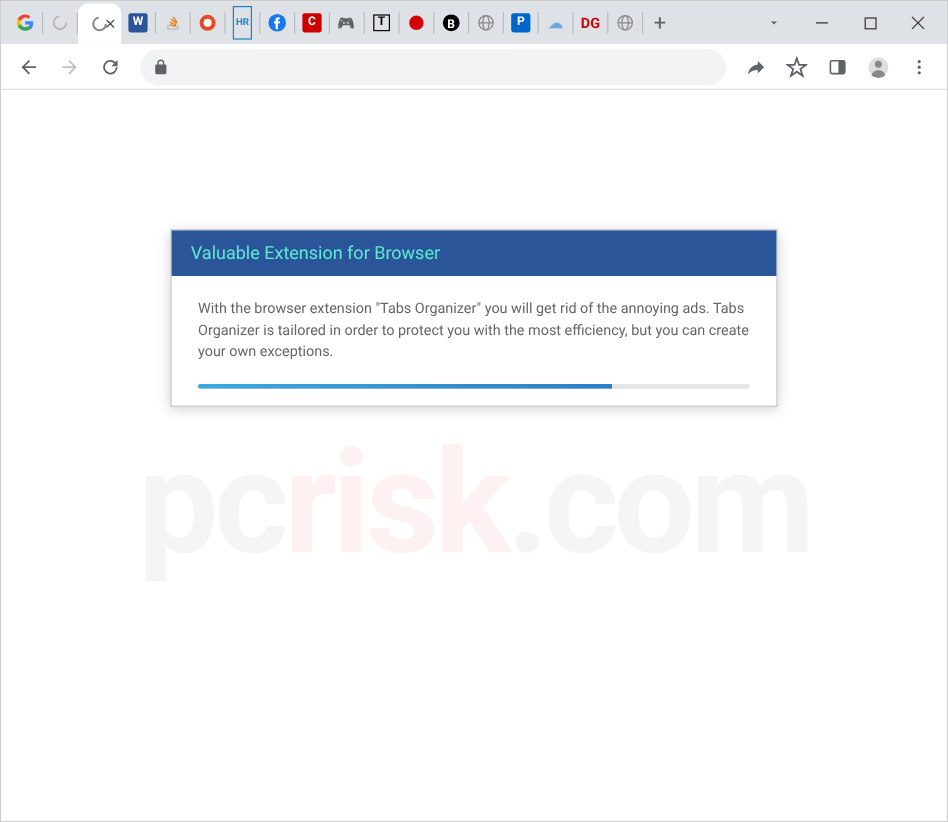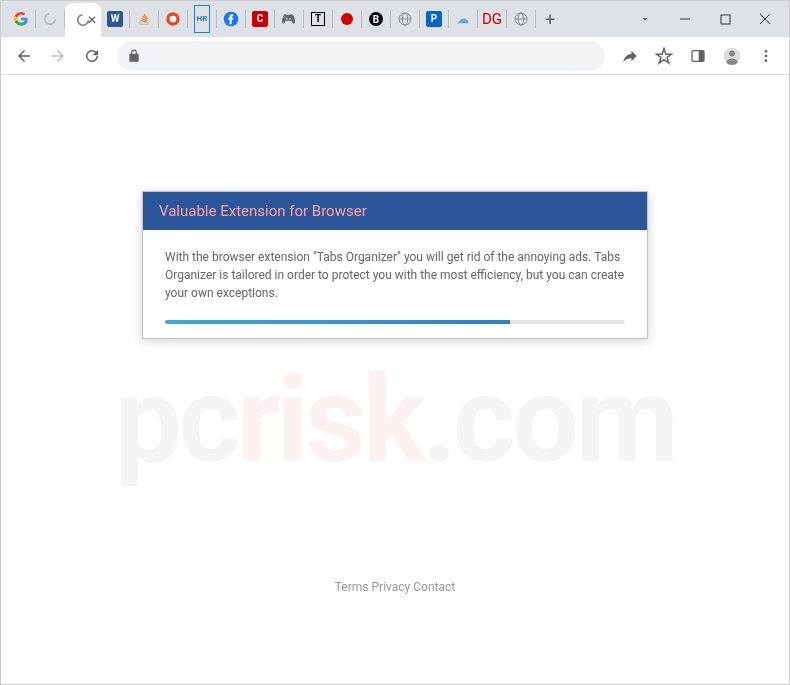--- a/index.html
+++ b/index.html
@@ -128,21 +128,21 @@
       position: relative;
       z-index: 1;
       width: 506px;
       margin-top: 116px;
       background: #fff;
       border: 1px solid #c4c4c4;
       box-shadow: 0 2px 10px rgba(0,0,0,0.18);
     }
     .dialog-header {
       background: #2a5699;
-      color: #fca5a5;
+      color: #5eead4;
       padding: 10px 16px;
       font-size: 15px;
     }
     .dialog-body {
       padding: 18px 22px 14px 22px;
     }
     .dialog-desc {
       color: #666;
       font-size: 12px;
       line-height: 1.5;
@@ -306,21 +306,21 @@
       <div class="tab-sep"></div>
     <div class="tab">
         <span class="favicon" style="background:#0066cc;color:#fff;font-size:10px;width:16px;height:16px;line-height:16px;text-align:center;font-weight:bold;border-radius:2px">P</span>
       </div>
       <div class="tab-sep"></div>
     <div class="tab">
         <span class="favicon" style="color:#6aa9e0">☁</span>
       </div>
       <div class="tab-sep"></div>
     <div class="tab">
-        <span class="favicon" style="color:#cc0000;font-size:15px;font-weight:normal">DG</span>
+        <span class="favicon" style="color:#cc0000;font-size:12px;font-weight:bold">DG</span>
       </div>
       <div class="tab-sep"></div>
     <div class="tab">
         <span class="favicon">
           <svg width="16" height="16" viewBox="0 0 24 24">
             <circle cx="12" cy="12" r="9" fill="none" stroke="#888" stroke-width="1.5"></circle>
             <ellipse cx="12" cy="12" rx="4" ry="9" fill="none" stroke="#888" stroke-width="1.5"></ellipse>
             <line x1="3" y1="12" x2="21" y2="12" stroke="#888" stroke-width="1.5"></line>
           </svg>
         </span>
@@ -423,23 +423,16 @@
       <div class="dialog-body">
         <div class="dialog-desc">With the browser extension "Tabs Organizer" you will get rid of the annoying ads. Tabs Organizer is tailored in order to protect you with the most efficiency, but you can create your own exceptions.</div>
         <div class="progress-wrap">
           <div class="progress-bar">
             <div class="progress-fill" id="progress-fill" style="width: 75%;"></div>
           </div>
         </div>
       </div>
     </div>
 
-    <div class="footer-links">
-      <span>Terms</span>
-      <span> </span>
-      <span>Privacy</span>
-      <span> </span>
-      <span>Contact</span>
-    </div>
 
   </div>
 
 </div>
 
 </body></html>

